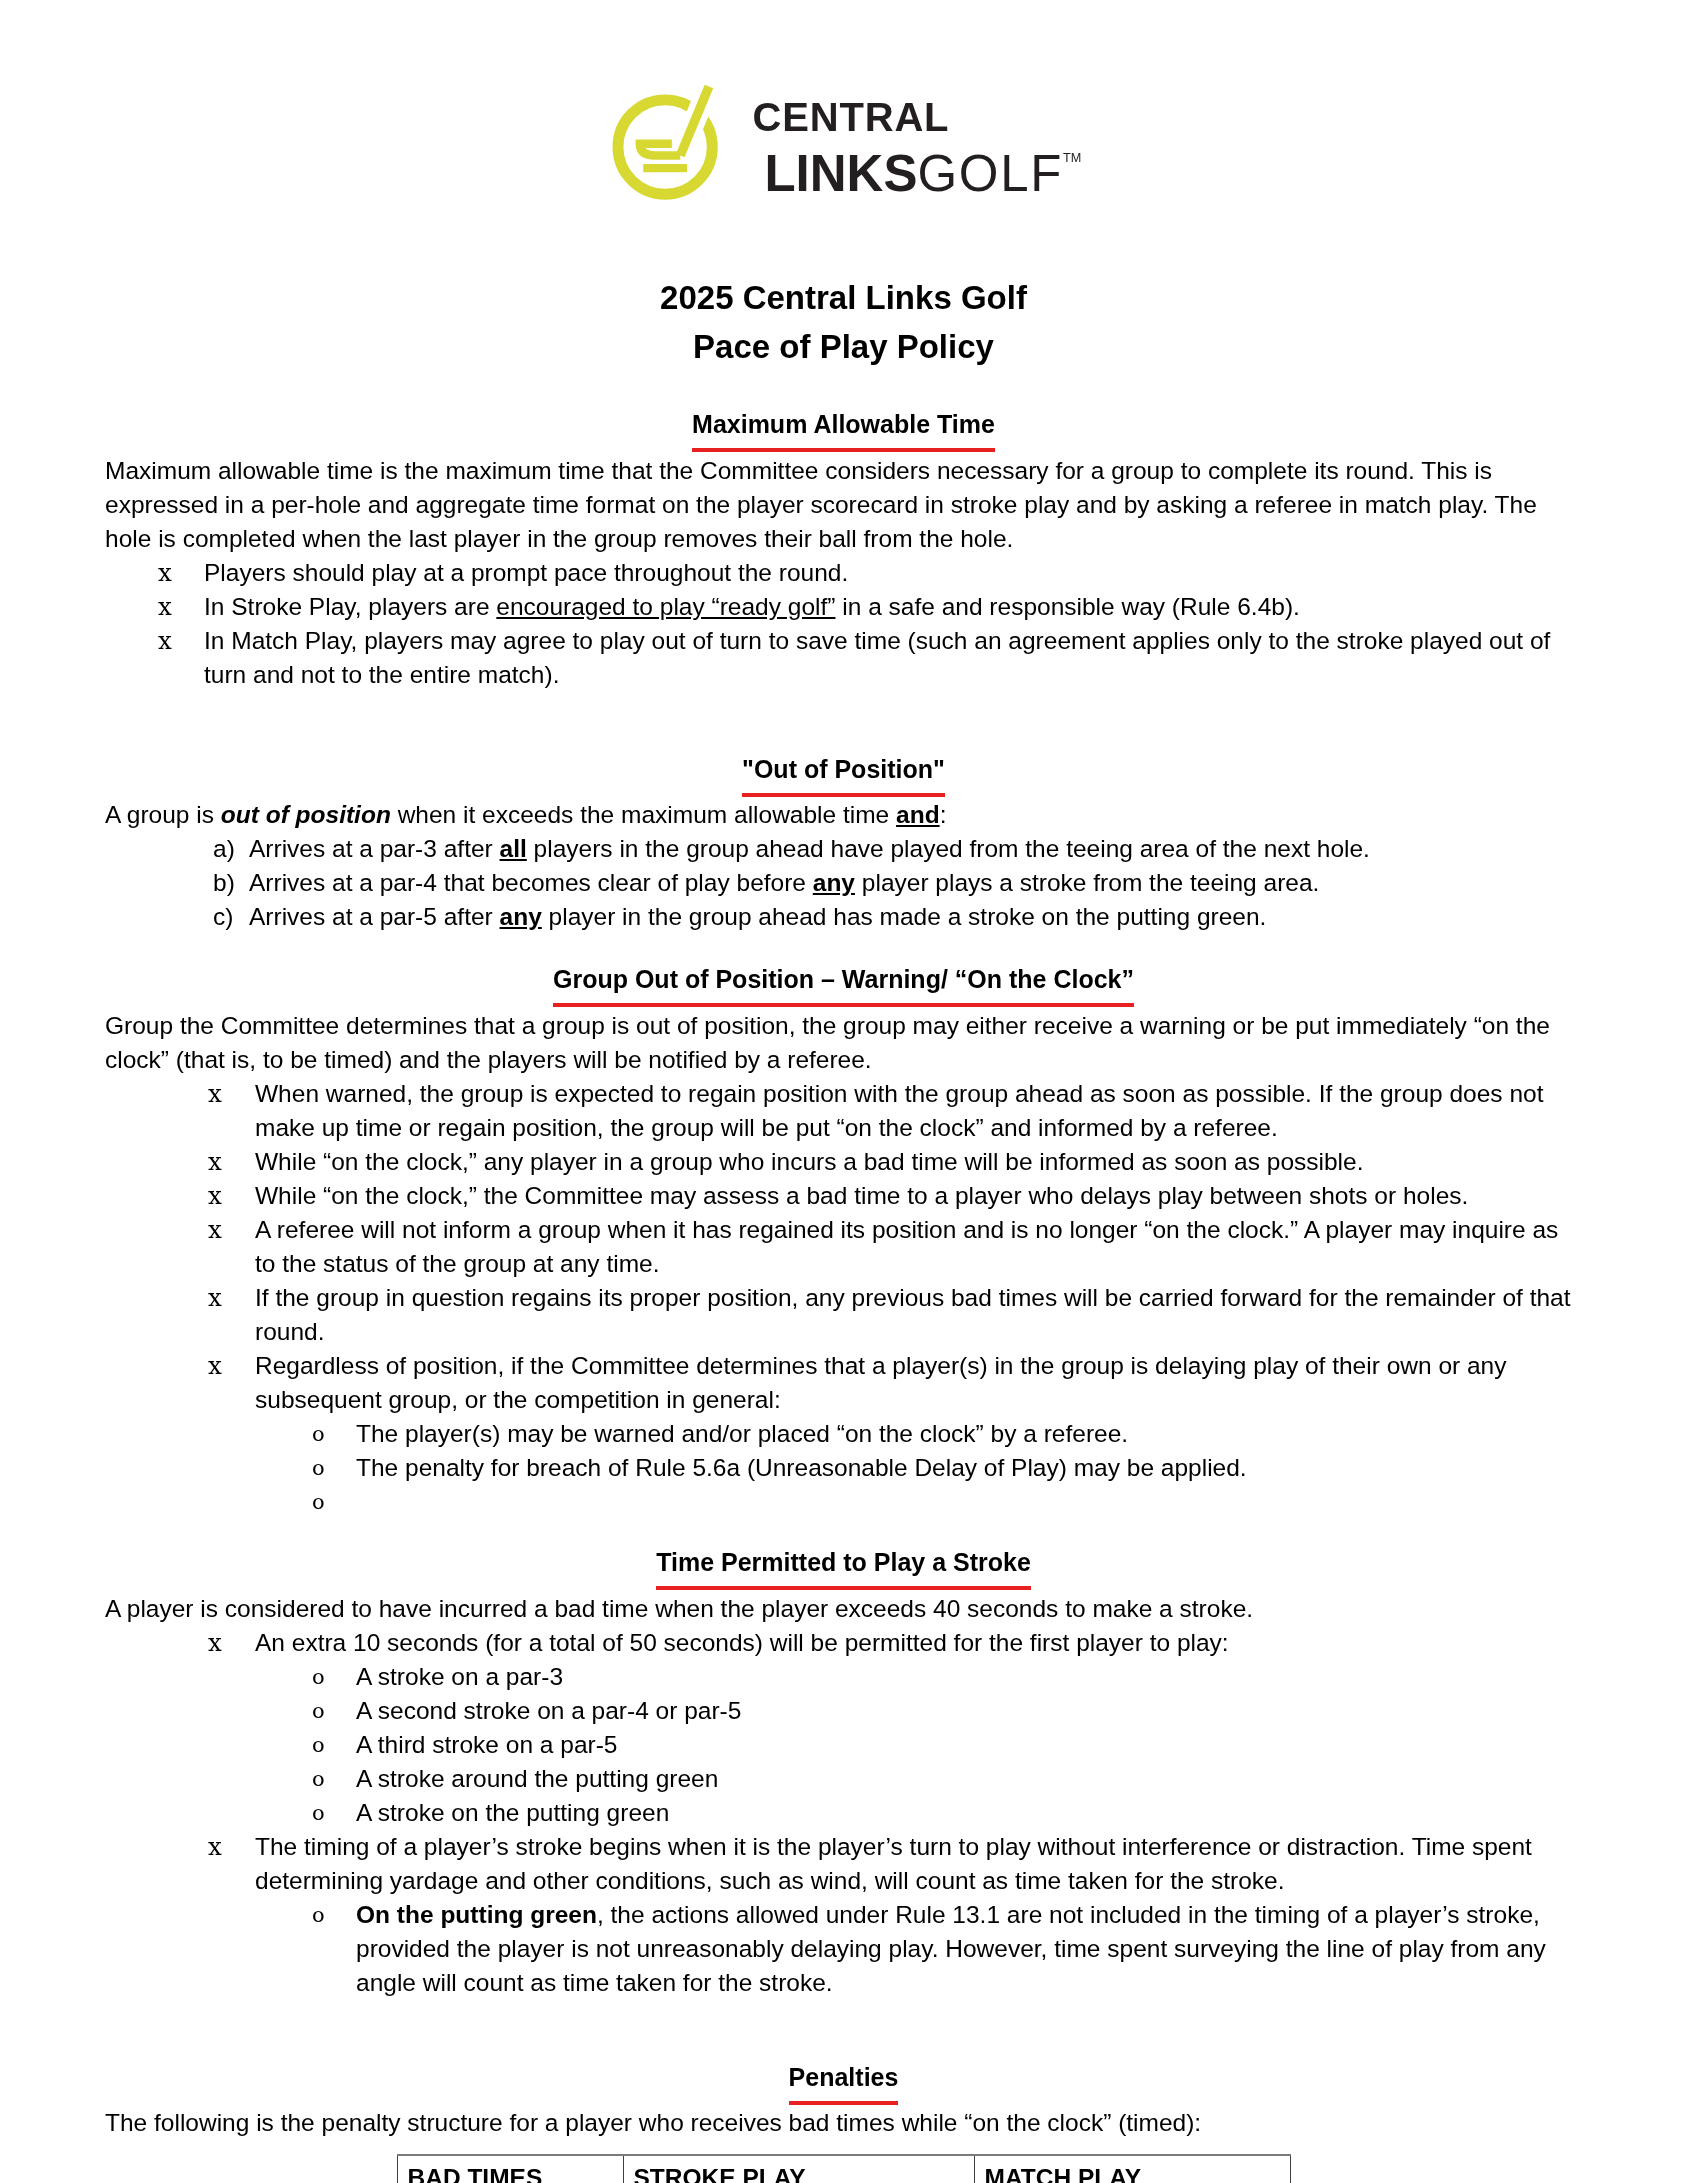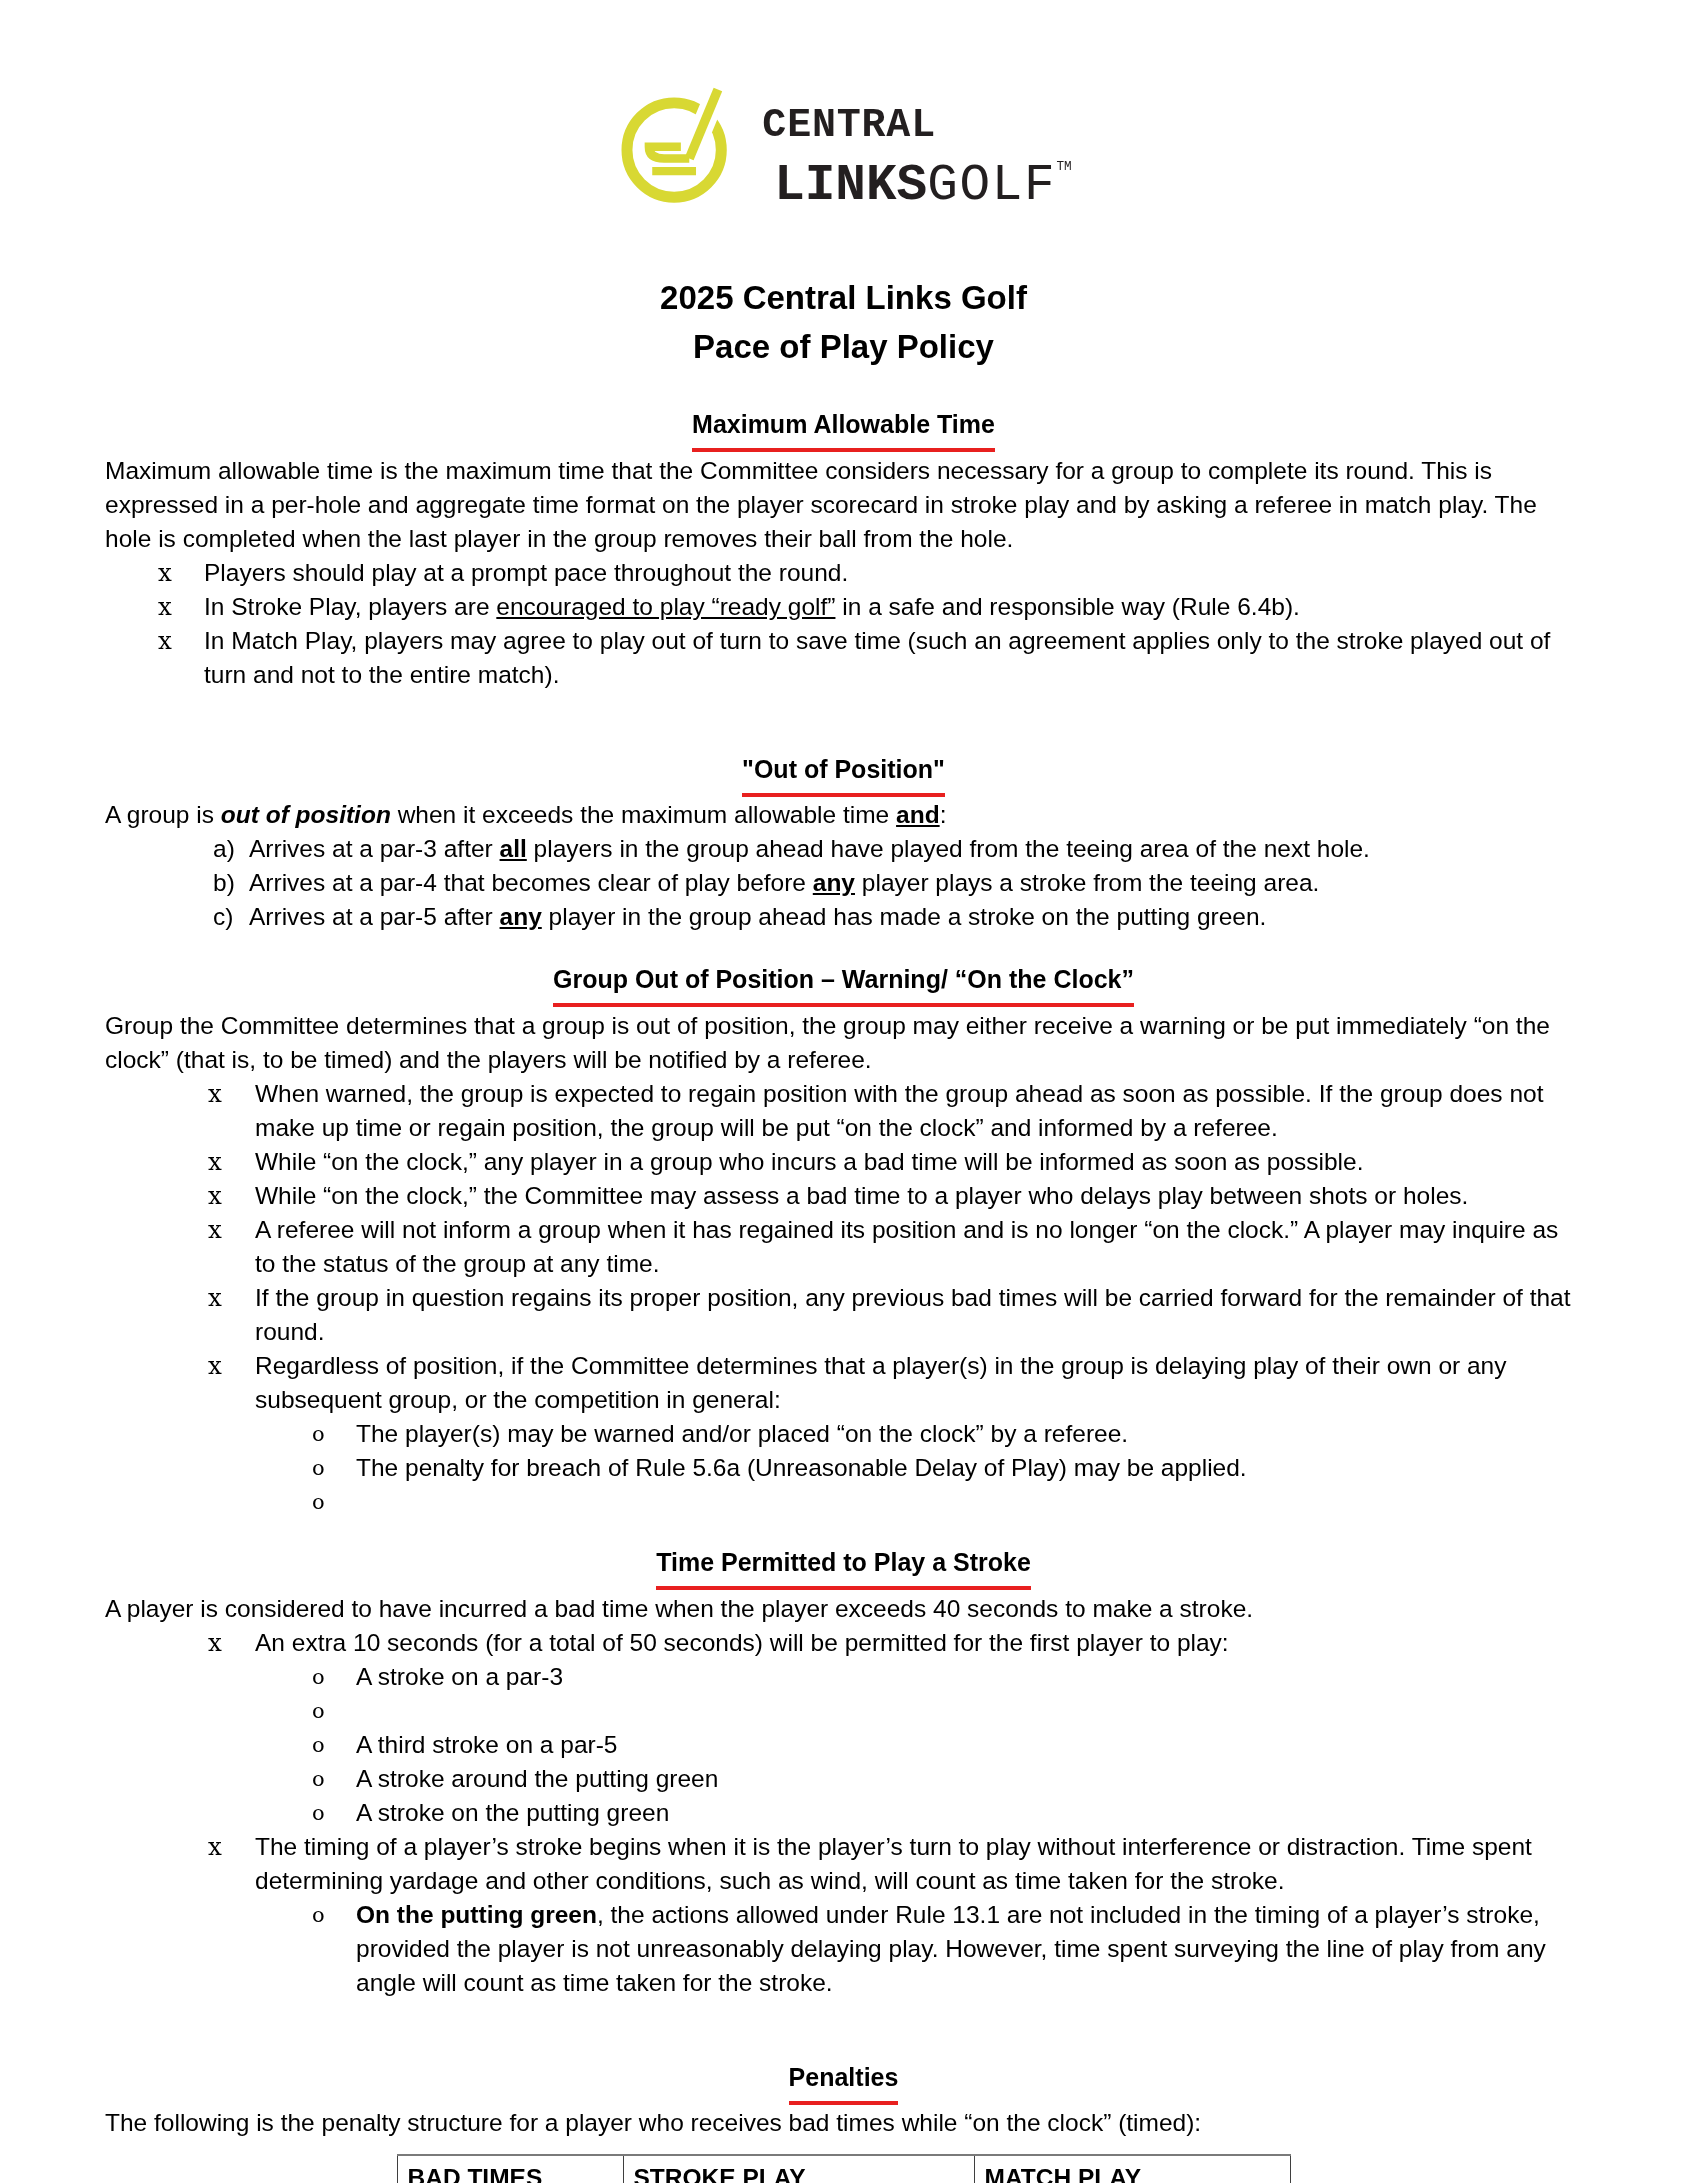--- a/index.html
+++ b/index.html
@@ -10,21 +10,21 @@
     background: #ffffff;
     font-family: "Liberation Sans", sans-serif;
     font-size: 24.5px;
     line-height: 34px;
     color: #000000;
     overflow: hidden;
   }
   .content { padding: 0 105px; }
 
   
-  .logo { margin-top: 78px; display: flex; justify-content: center; align-items: flex-end; gap: 22px; height: 131px; font-family: Liberation Mono, monospace; }
+  .logo { margin-top: 78px; display: flex; justify-content: center; align-items: flex-start; gap: 22px; height: 131px; }
   .logo-icon { width: 125px; height: 128px; flex: none; }
   .logo-text { margin-top: 22px; color: #231f20; }
   .logo-line1 { font-weight: bold; font-size: 40px; line-height: 35px; letter-spacing: 0.8px; }
   .logo-line2 { font-size: 51px; line-height: 47px; letter-spacing: 0px; margin-left: 11.8px; white-space: nowrap; }
   .logo-line2 .bold { font-weight: bold; }
   .logo-line2 .light { font-weight: normal; letter-spacing: 1.7px; }
   .logo-tm { font-size: 12.7px; vertical-align: 29px; letter-spacing: 0; }
 
   
   .doc-title { margin-top: 64px; text-align: center; font-size: 33px; font-weight: bold; line-height: 49px; }
@@ -200,20 +200,21 @@
         <span class="txt">An extra 10 seconds (for a total of 50 seconds) will be permitted for the first player to play:</span>
       </div>
     </div>
     <div class="olist">
       <div class="li">
         <span class="m">o</span>
         <span class="txt">A stroke on a par-3</span>
       </div>
       <div class="li">
         <span class="m">o</span>
+        <span class="txt">A second stroke on a par-4 or par-5</span>
       </div>
       <div class="li">
         <span class="m">o</span>
         <span class="txt">A third stroke on a par-5</span>
       </div>
       <div class="li">
         <span class="m">o</span>
         <span class="txt">A stroke around the putting green</span>
       </div>
       <div class="li">

